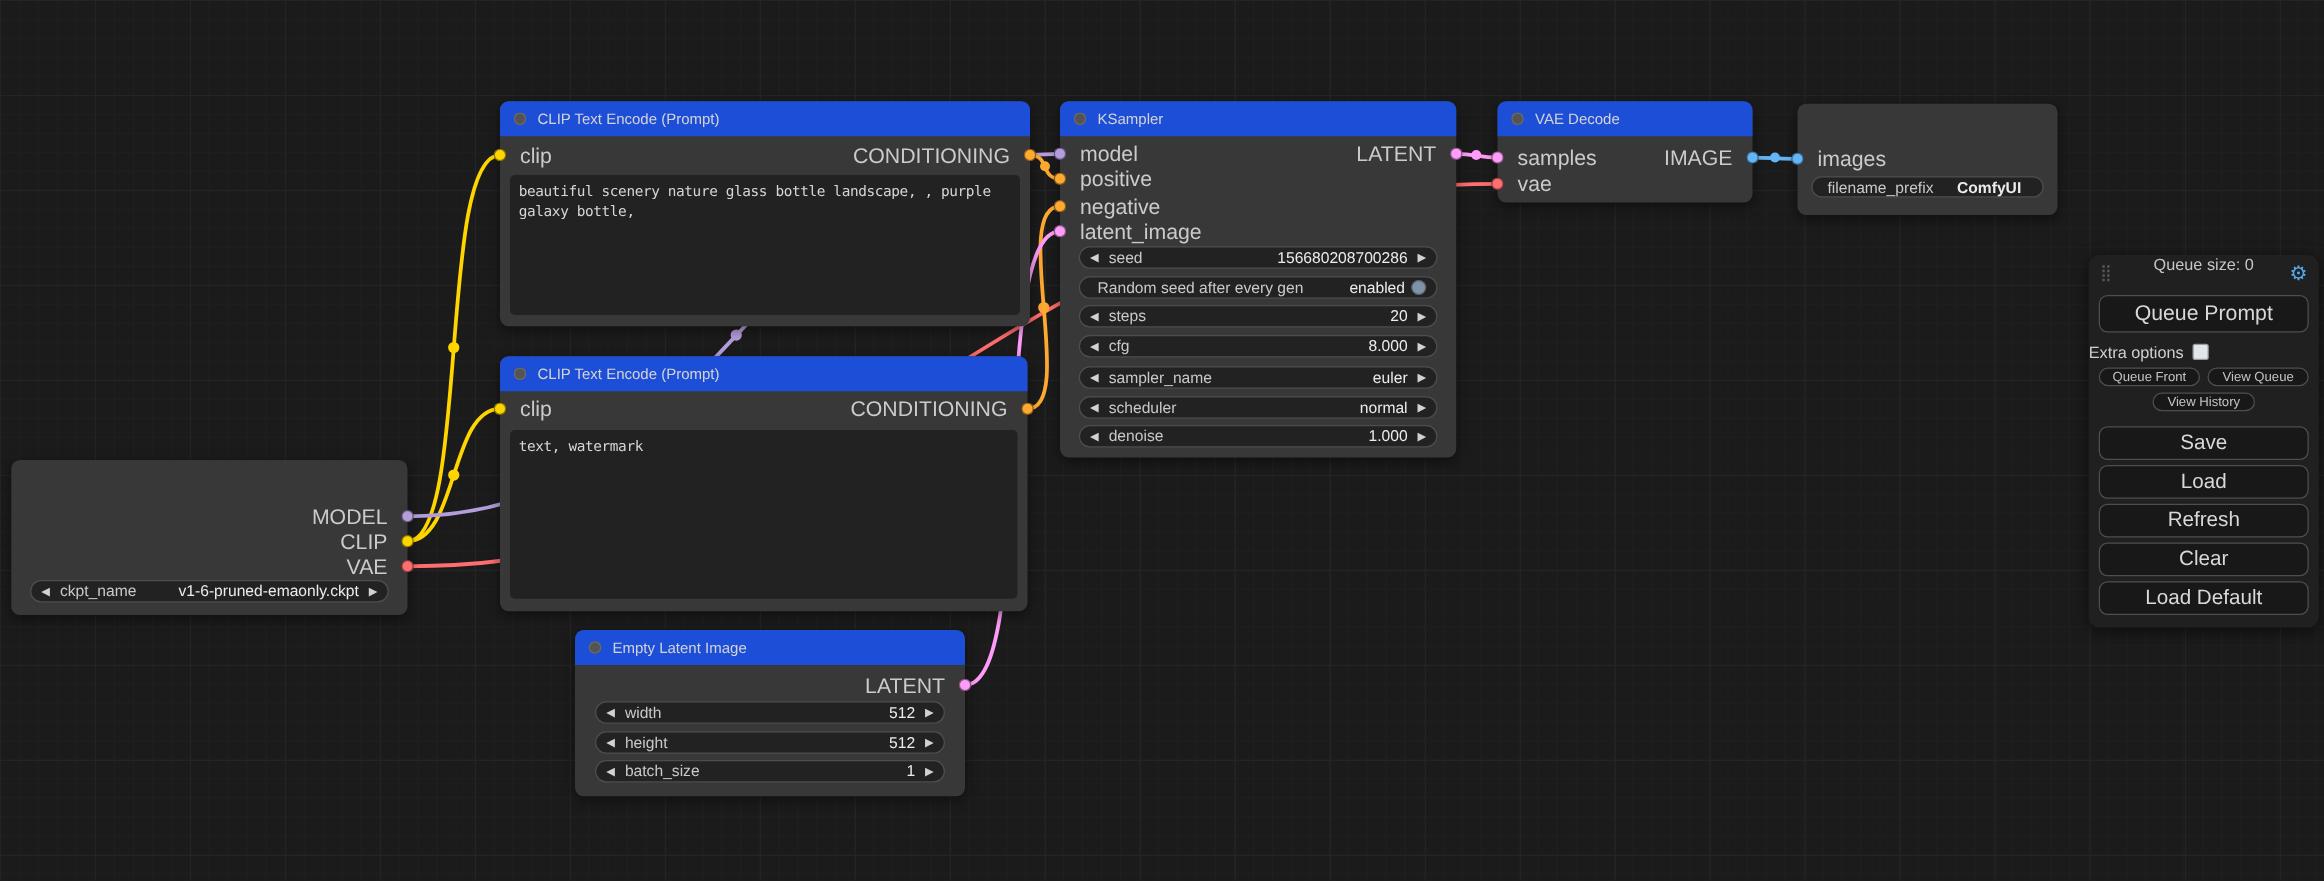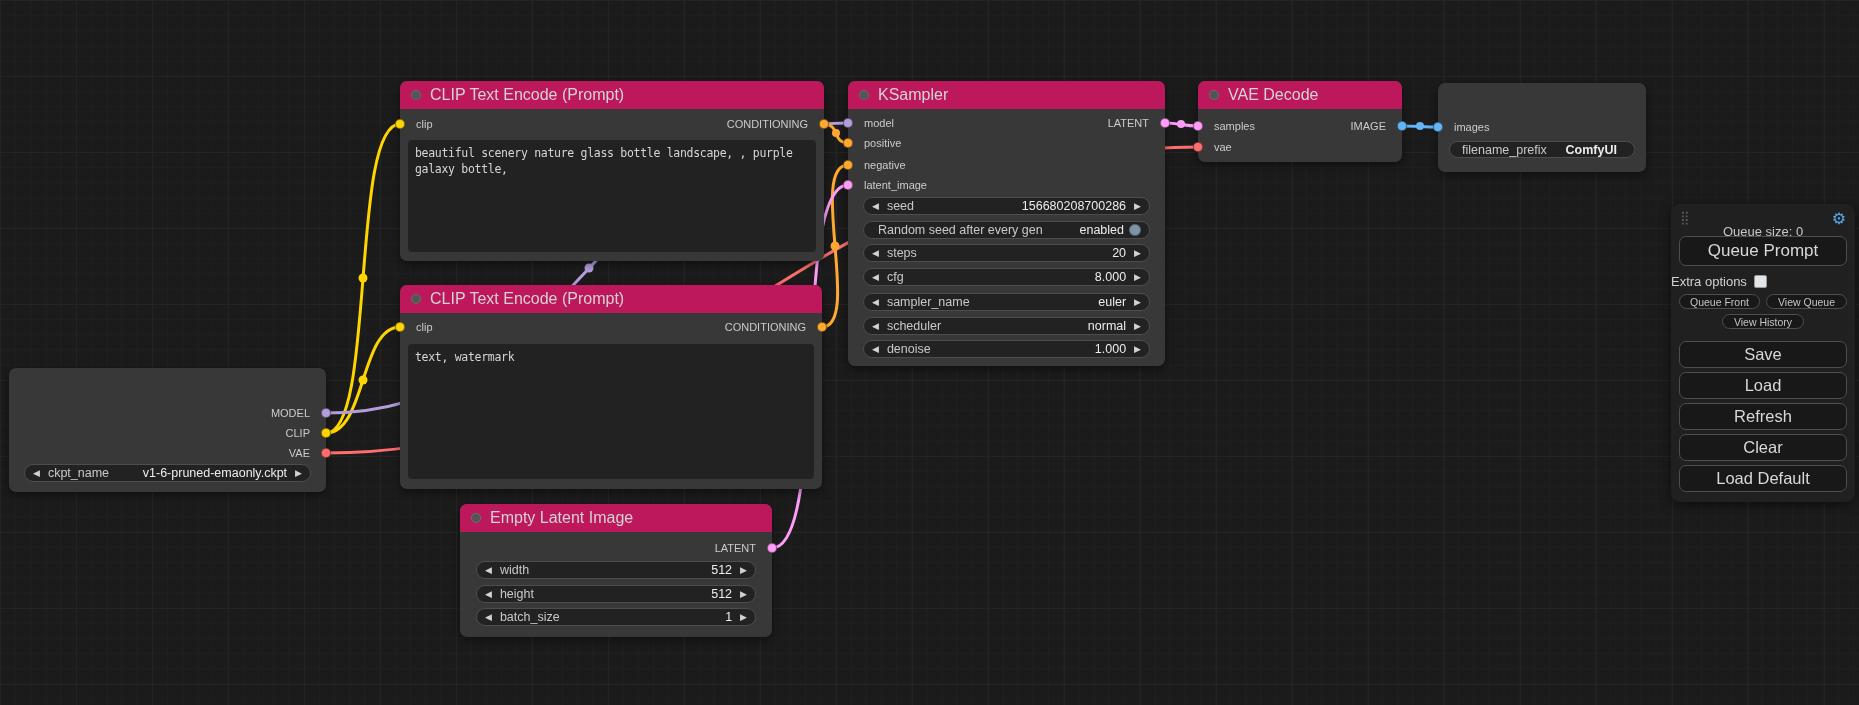--- a/index.html
+++ b/index.html
@@ -14,29 +14,29 @@
     background-size:76px 76px,76px 76px,15.2px 15.2px,15.2px 15.2px;
     font-family:"Liberation Sans",sans-serif;
     -webkit-font-smoothing:antialiased;
   }
   .wires{position:absolute;left:0;top:0;z-index:1;}
   .node{
     position:absolute;background:#383838;border-radius:7px;z-index:2;
     box-shadow:0 3px 10px rgba(0,0,0,.45);
   }
   .node-title{
-    height:28px;background:#be185d;border-radius:7px 7px 0 0;
+    height:28px;background:#1d4ed8;border-radius:7px 7px 0 0;
     display:flex;align-items:center;gap:9px;padding:0 11px;
-    color:#d4d4d4;font-size:16px;cursor:default;
+    color:#d4d4d4;font-size:12px;cursor:default;
   }
   .collapse-dot{width:10px;height:10px;border-radius:50%;background:#545454;box-shadow:inset 0 0 0 1px #6b6b6b;flex:0 0 auto;}
   .port{position:absolute;width:10px;height:10px;border-radius:50%;box-sizing:border-box;border:1px solid rgba(0,0,0,.45);}
   .port.in{left:-5px;}
   .port.out{right:-5px;}
-  .port-label{position:absolute;color:#cbcbcb;font-size:11px;height:15px;line-height:15px;white-space:nowrap;}
+  .port-label{position:absolute;color:#cbcbcb;font-size:17px;height:15px;line-height:15px;white-space:nowrap;}
   .port-label.inl{left:16px;}
   .port-label.outl{right:16px;text-align:right;}
   .widget{
     position:absolute;height:18px;background:#222;border:1px solid #4d4d4d;border-radius:10px;
     display:flex;align-items:center;color:#c9c9c9;font-size:12.5px;padding:0 8px;box-sizing:border-box;
     white-space:nowrap;
   }
   .widget .arrow{font-size:9px;color:#d2d2d2;line-height:1;flex:0 0 auto;}
   .widget .wlabel{margin:0 8px;flex:0 0 auto;}
   .widget .wvalue{flex:1 1 auto;text-align:right;margin-right:8px;color:#ececec;}
@@ -57,21 +57,21 @@
   #n-empty-latent{left:460px;top:504px;width:312px;height:133px;}
   #n-ksampler{left:848px;top:81px;width:317px;height:285px;}
   #n-vae-decode{left:1198px;top:81px;width:204px;height:81px;}
   #n-save-image{left:1438px;top:83px;width:208px;height:89px;}
   
   .qpanel{
     position:absolute;left:1671px;top:204px;width:184px;height:298px;
     background:#202020;border-radius:9px;z-index:3;box-shadow:0 3px 12px rgba(0,0,0,.5);
   }
   .qhandle{position:absolute;left:9px;top:6px;color:#575757;font-size:13px;cursor:grab;}
-  .qsize{position:absolute;left:0;right:0;top:20px;text-align:center;color:#c6c6c6;font-size:13px;}
+  .qsize{position:absolute;left:0;right:0;top:0;text-align:center;color:#c6c6c6;font-size:13px;}
   .qgear{position:absolute;right:9px;top:5px;color:#55a9e9;font-size:16px;cursor:pointer;}
   .qbtn{
     position:absolute;left:8px;width:168px;background:#181818;border:1px solid #4e4e4e;border-radius:7px;
     color:#d8d8d8;display:flex;align-items:center;justify-content:center;
     font-family:"Liberation Sans",sans-serif;cursor:pointer;padding:0;box-sizing:border-box;
   }
   .qbtn.qprompt{top:32px;height:30px;font-size:17px;}
   .qbtn.small{height:15px;font-size:10.5px;border-radius:8px;color:#c4c4c4;}
   .qbtn.act{height:27px;font-size:16.5px;}
   .qextra{

